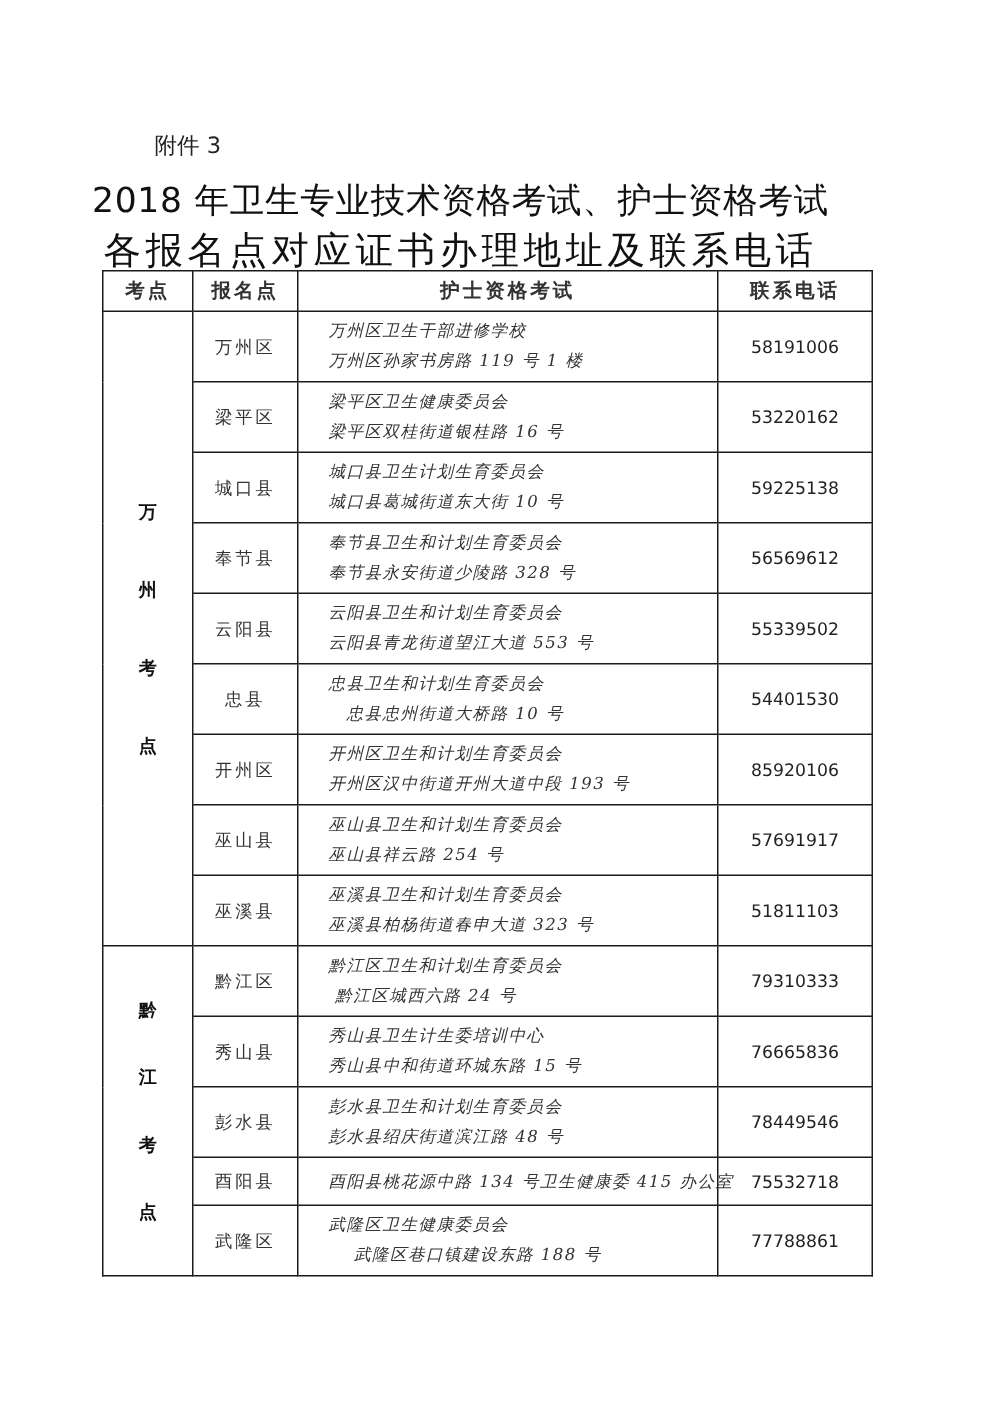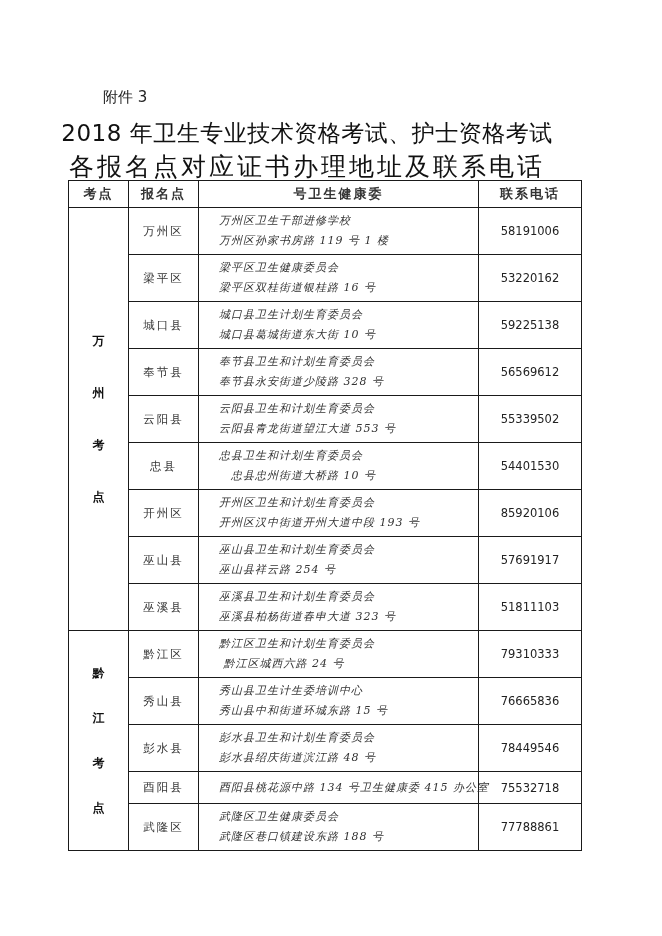--- a/index.html
+++ b/index.html
@@ -39,21 +39,21 @@
   <colgroup>
       <col class="c1">
       <col class="c2">
       <col class="c3">
       <col class="c4">
     </colgroup>
   <thead>
     <tr>
       <th>考点</th>
       <th>报名点</th>
-      <th>号卫生健康委</th>
+      <th>护士资格考试</th>
       <th>联系电话</th>
     </tr>
   </thead>
   <tbody id="tbody">
       <tr class="row">
         <td rowspan="9" class="center-name">
           <div class="vert wz">
             <span>万</span>
             <span>州</span>
             <span>考</span>
@@ -167,18 +167,18 @@
         <td class="site">酉阳县</td>
         <td class="addr">
           <span>酉阳县桃花源中路 134 号卫生健康委 415 办公室</span>
         </td>
         <td class="phone">75532718</td>
       </tr>
       <tr class="row">
         <td class="site">武隆区</td>
         <td class="addr">
           <span>武隆区卫生健康委员会</span>
-          <span style="white-space: pre;">武隆区巷口镇建设东路 188 号</span>
+          <span style="white-space: pre; margin-left: 17px;">武隆区巷口镇建设东路 188 号</span>
         </td>
         <td class="phone">77788861</td>
       </tr>
     </tbody>
 </table>
 
 </body></html>

